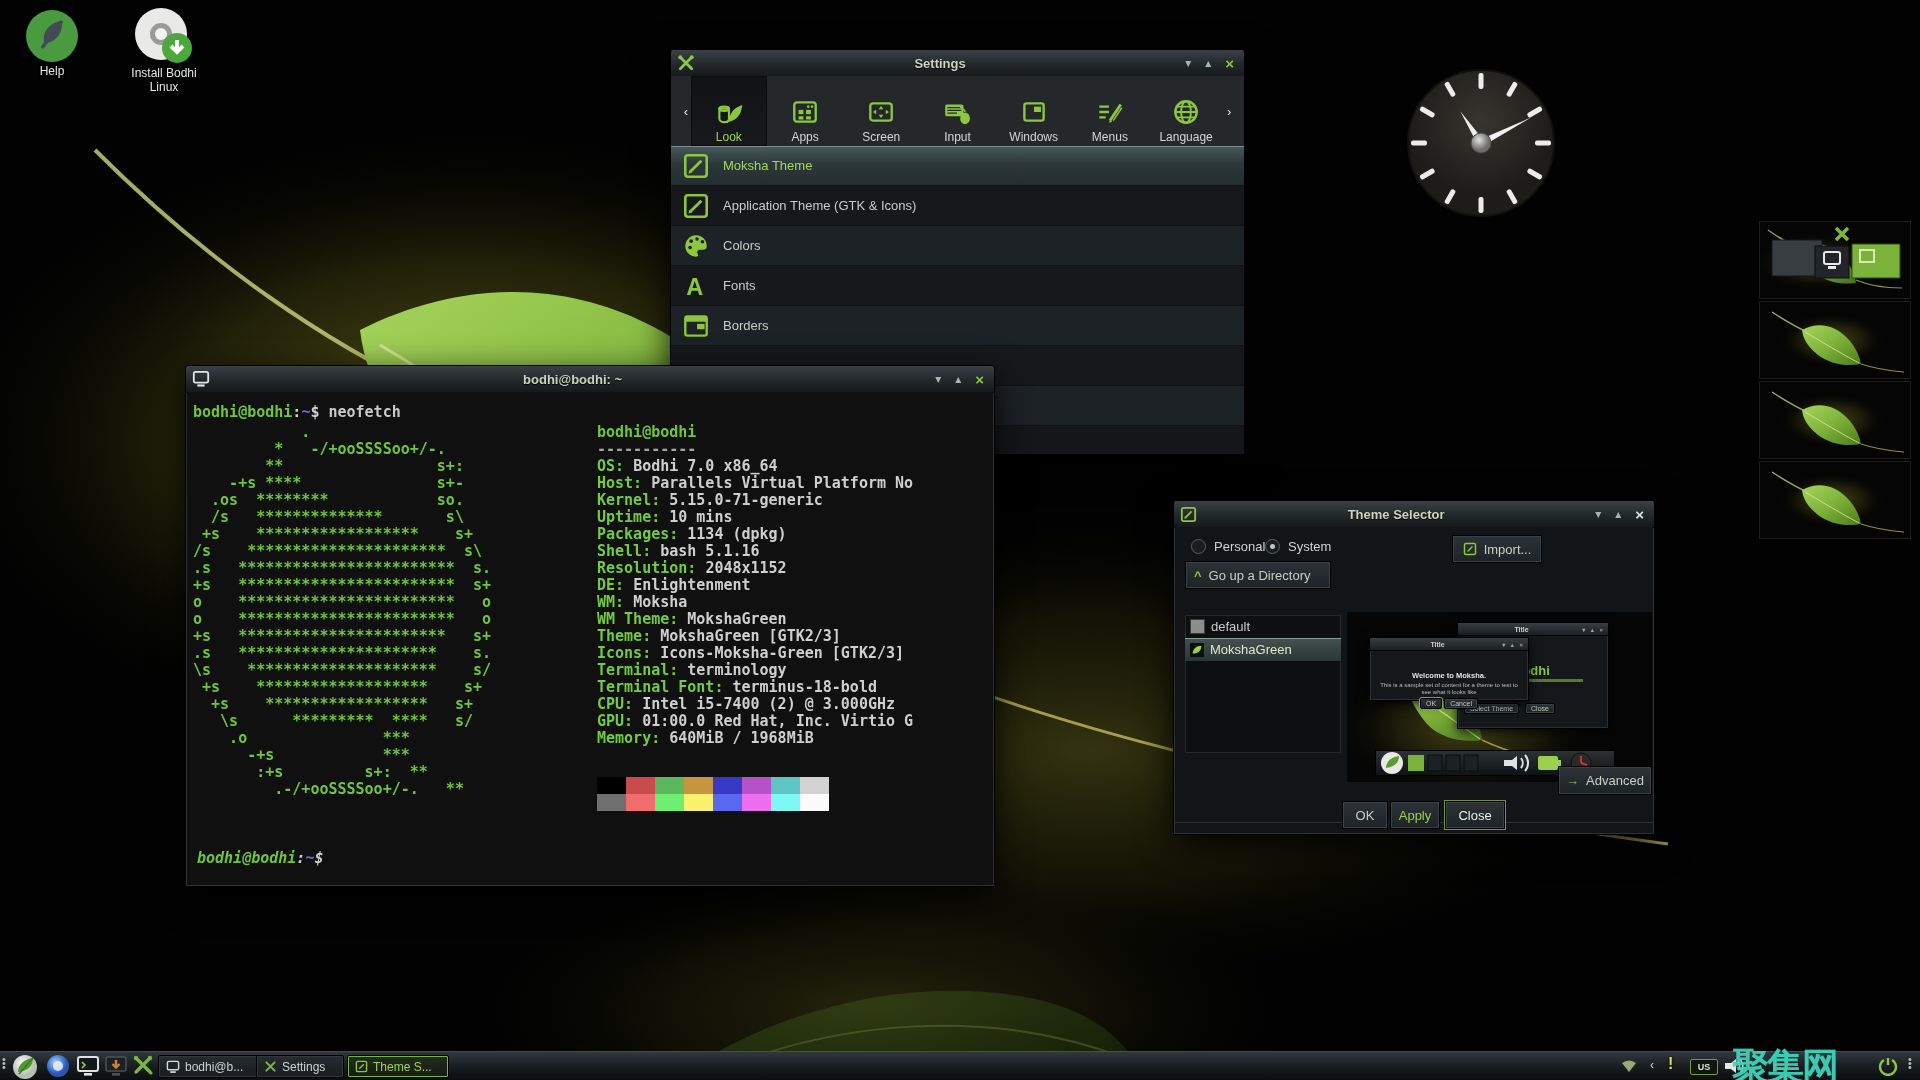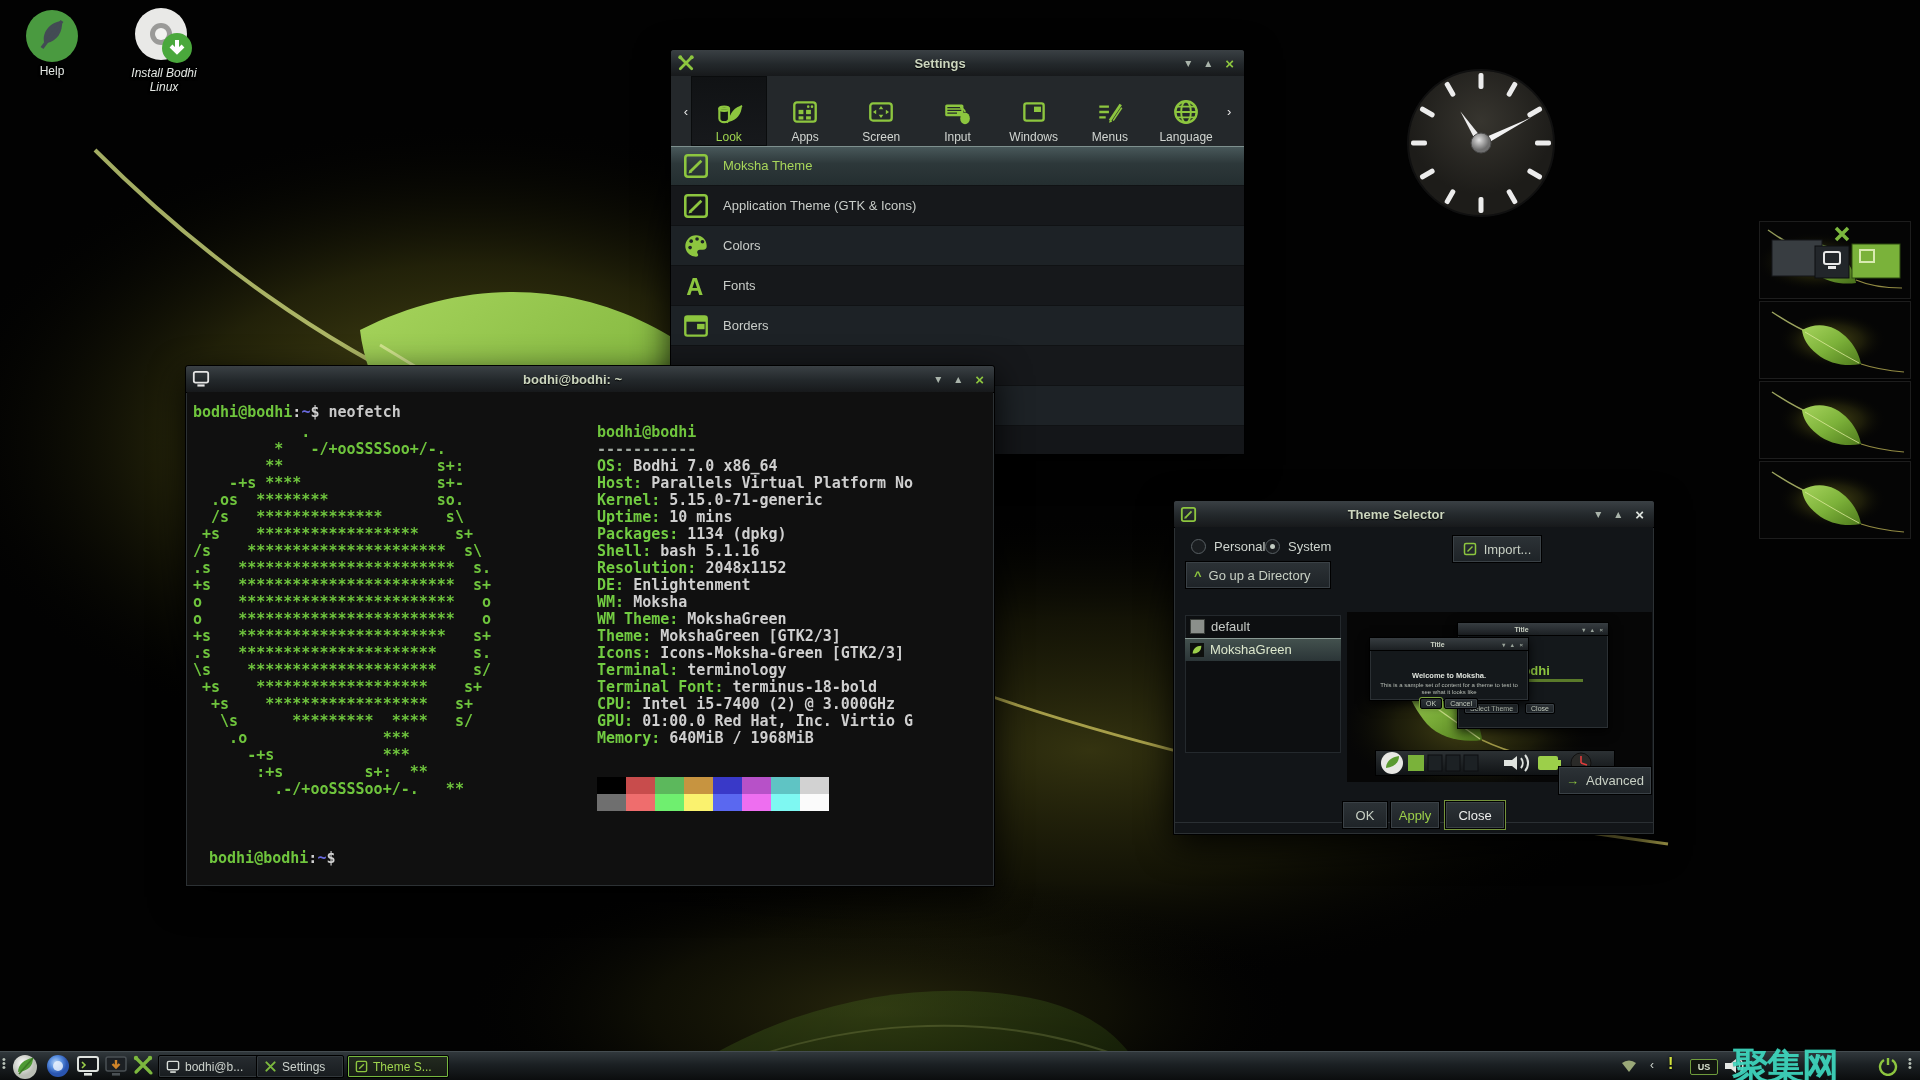--- a/index.html
+++ b/index.html
@@ -147,21 +147,21 @@
 
   <div class="desk-icon" style="left:16px;top:8px;width:72px;">
     <svg class="ic" width="56" height="56" viewBox="0 0 56 56">
       <circle cx="28" cy="28" r="26" fill="#4a9a40"></circle>
       <path d="M20,34 C18,24 26,14 38,13 C39,24 33,33 23,35 Z" fill="#434b54"></path>
       <path d="M38,13 L18,40" stroke="#434b54" stroke-width="3.5" fill="none"></path>
     </svg>
     <div>Help</div>
   </div>
 
-  <div class="desk-icon" style="left:122px;top:6px;width:84px;font-style:italic;">
+  <div class="desk-icon" style="left:122px;top:6px;width:84px;">
     <svg class="ic" width="62" height="60" viewBox="0 0 62 60">
       <circle cx="28" cy="28" r="26" fill="#e9e9e7"></circle>
       <circle cx="28" cy="28" r="11" fill="#9a9a98"></circle>
       <circle cx="28" cy="28" r="6" fill="#f2f2f0"></circle>
       <circle cx="44" cy="42" r="15" fill="#4aa83c"></circle>
       <path d="M44,34 v9 M38,40 l6,6 6,-6" stroke="#fff" stroke-width="4" fill="none"></path>
     </svg>
     <div>Install Bodhi</div>
     <div>Linux</div>
   </div>
@@ -467,21 +467,21 @@
             <span class="swatch" style="background: rgb(239, 109, 109);"></span>
             <span class="swatch" style="background: rgb(111, 239, 111);"></span>
             <span class="swatch" style="background: rgb(250, 242, 110);"></span>
             <span class="swatch" style="background: rgb(90, 104, 240);"></span>
             <span class="swatch" style="background: rgb(238, 110, 240);"></span>
             <span class="swatch" style="background: rgb(126, 248, 242);"></span>
             <span class="swatch" style="background: rgb(251, 251, 251);"></span>
         </div>
       </div>
 
-      <div class="tline" style="left:22px;top:458px;"><span class="p-user">bodhi@bodhi</span><span class="p-w">:</span><span class="p-tilde">~</span><span class="p-w">$</span></div>
+      <div class="tline" style="left:10px;top:458px;font-style:italic;"><span class="p-user">bodhi@bodhi</span><span class="p-w">:</span><span class="p-tilde">~</span><span class="p-w">$</span></div>
     </div>
   </div>
 
   <div class="win" style="left:1173px;top:500px;width:480px;height:333px;z-index:30;">
     <div class="titlebar">
       <svg width="17" height="17" viewBox="0 0 28 28">
         <rect x="3" y="3" width="22" height="22" rx="3" fill="none" stroke="#8dc63f" stroke-width="3"></rect>
         <path d="M9,19 L19,9" stroke="#8dc63f" stroke-width="3"></path>
         <polygon points="7,21 11,20 8,17" fill="#8dc63f"></polygon>
       </svg>

